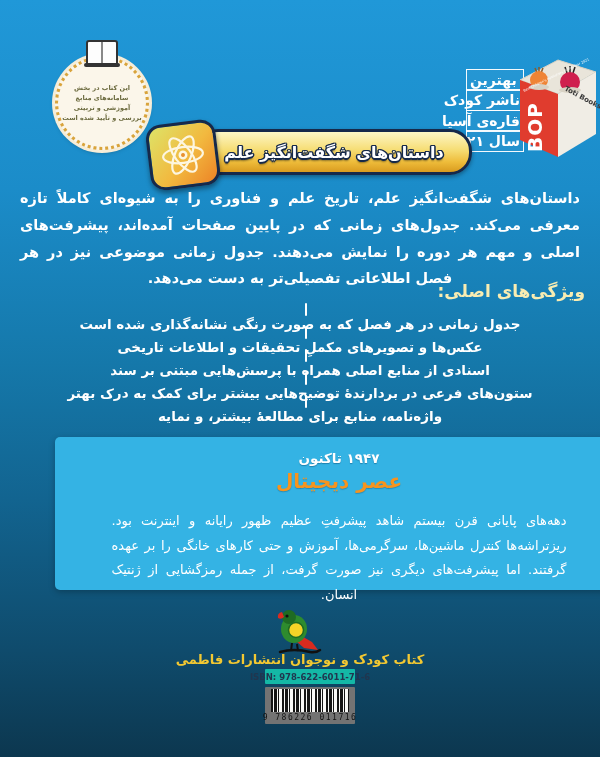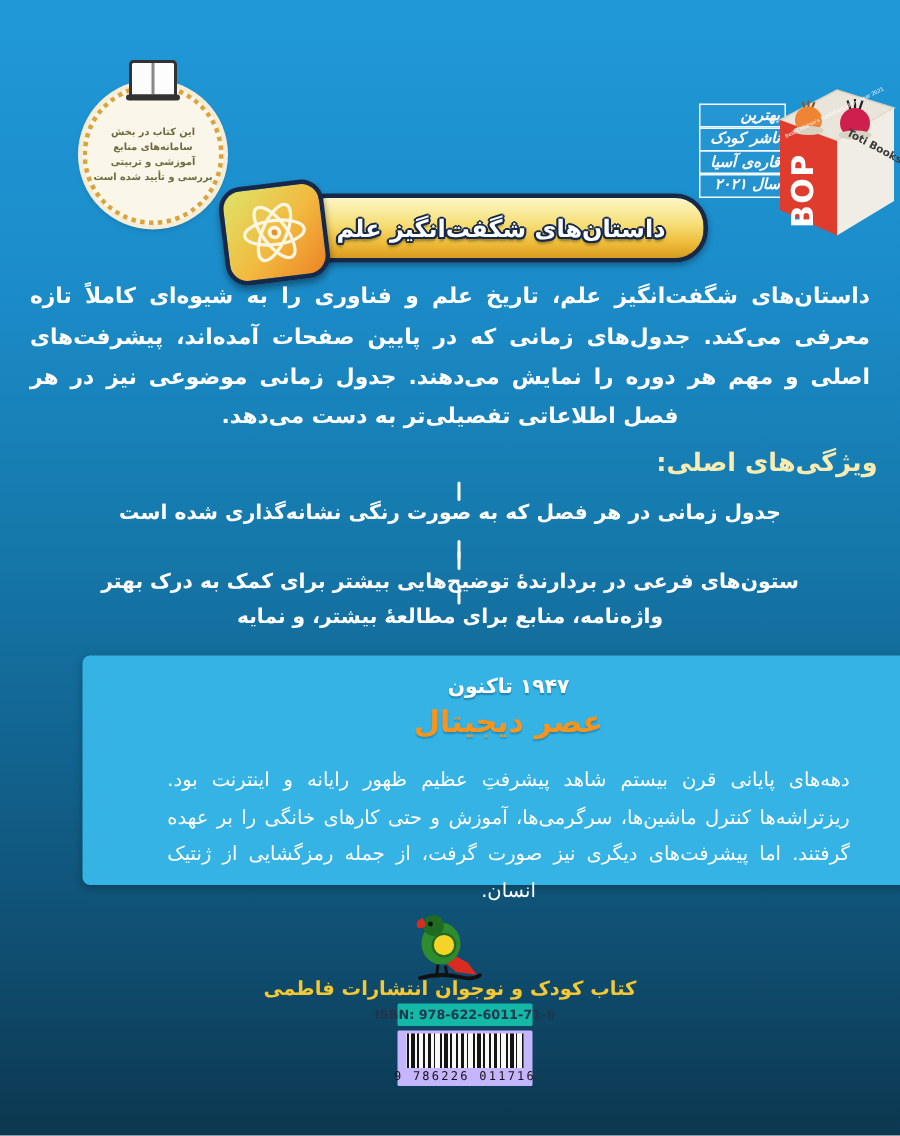--- a/index.html
+++ b/index.html
@@ -18,62 +18,62 @@
     display:flex;align-items:center;justify-content:center;text-align:center;}
   .medal-inner{font-size:6.5px;line-height:1.55;color:#6c6b3f;font-weight:bold;padding:4px;}
   .medal-book{left:86px;top:40px;width:28px;height:21px;background:#fdfdfd;border:2px solid #333;
     border-radius:3px 3px 2px 2px;z-index:3;}
   .medal-book:before{content:"";position:absolute;left:50%;top:0;width:2px;height:100%;background:#888;transform:translateX(-50%);}
   .medal-book:after{content:"";position:absolute;left:-4px;right:-4px;bottom:-4px;height:4px;background:#333;border-radius:2px;}
 
   
   .award-lines{left:466px;top:70px;width:58px;border-collapse:collapse;}
   .award-line{border:1.5px solid rgba(255,255,255,.95);margin-top:-1.5px;padding:2px 3px;
-    color:#fff;font-weight:bold;font-size:10px;text-align:right;white-space:nowrap;background:rgba(255,255,255,.03);font-style:italic;}
+    color:#fff;font-weight:bold;font-size:14px;text-align:left;white-space:nowrap;background:rgba(255,255,255,.03);}
   .award-box{left:512px;top:44px;}
 
   
   .banner{left:196px;top:129px;width:270px;height:40px;border-radius:22px;
     border:3px solid #16294a;
     background:linear-gradient(180deg,#fdf7c6 0%,#f6dd74 45%,#eebc3a 75%,#d99b1f 100%);
     display:flex;align-items:center;justify-content:center;box-shadow:0 2px 4px rgba(0,0,0,.35);}
   .banner-title{font-size:16px;font-weight:bold;color:#fff;letter-spacing:0;
     text-shadow:-1.5px 0 #16294a,1.5px 0 #16294a,0 -1.5px #16294a,0 1.5px #16294a,
       -1px -1px #16294a,1px 1px #16294a,1px -1px #16294a,-1px 1px #16294a,0 2.5px 2px rgba(0,0,0,.4);}
   .atom-badge{left:148px;top:122px;width:64px;height:60px;border-radius:15px;border:3px solid #16294a;
     transform:rotate(-7deg);
     background:linear-gradient(135deg,#dde468 0%,#f2b93f 55%,#ec8326 100%);
     box-shadow:0 3px 5px rgba(0,0,0,.4);display:flex;align-items:center;justify-content:center;}
 
   
   .intro{left:20px;top:185px;width:560px;color:#fff;font-weight:bold;font-size:14.5px;line-height:1.85;
     text-align:justify;text-align-last:center;}
 
   
-  .features{left:15px;top:299px;width:570px;}
+  .features{left:15px;top:281px;width:570px;}
   .features-heading{color:#f8ecb2;font-weight:bold;font-size:17px;text-align:right;margin:0 0 8px 0;}
   .features-list{list-style:none;margin:0;padding:0;}
   .features-item{display:flex;flex-direction:column;align-items:center;justify-content:flex-end;
     color:#fff;font-weight:bold;font-size:13.5px;height:23px;}
   .bullet-bar{width:2.5px;height:13px;background:#fff;border-radius:2px;margin-right:14px;margin-left:26px;flex:none;}
 
   
   .era-box{left:55px;top:437px;width:568px;height:153px;background:#34b3e4;border-radius:5px;
     box-shadow:0 2px 6px rgba(0,0,0,.25);text-align:center;}
   .era-dates{margin-top:13px;color:#fff;font-weight:bold;font-size:13.5px;text-shadow:0 1px 1px rgba(0,60,100,.4);}
   .era-title{margin-top:3px;color:#f7941e;font-weight:bold;font-size:20px;text-shadow:0 1px 1px rgba(0,60,100,.3);}
   .era-body{margin:16px auto 0 auto;width:455px;color:#fff;font-weight:normal;font-size:13px;line-height:1.9;
     text-align:justify;text-align-last:center;}
 
   
   .parrot{left:268px;top:608px;}
   .publisher{left:0;top:652px;width:600px;text-align:center;color:#f3c832;font-weight:bold;font-size:13px;}
   .isbn-bar{left:265px;top:669px;width:90px;height:15px;background:#14b8a6;border-radius:1px;
     display:flex;align-items:center;justify-content:center;color:#20364f;font-weight:bold;font-size:8.5px;white-space:nowrap;}
-  .barcode{left:265px;top:687px;width:90px;height:37px;background:#c4b5fd;border-radius:1px;
+  .barcode{left:265px;top:687px;width:90px;height:37px;background:#737373;border-radius:1px;
     display:flex;flex-direction:column;align-items:center;padding-top:2px;box-sizing:border-box;}
   .bars{width:78px;height:23px;
     background:repeating-linear-gradient(90deg,#141414 0 1.5px,#f8f8f6 1.5px 3px,#141414 3px 5.5px,#f8f8f6 5.5px 7px,#141414 7px 8px,#f8f8f6 8px 11px);}
   .barcode-num{font-size:8px;color:#141414;letter-spacing:1.5px;margin-top:1px;white-space:nowrap;font-family:"DejaVu Sans Mono",monospace;}
 </style>
 </head>
 <body>
 
 <div class="abs medal rtl">
   <div class="medal-inner">
@@ -132,20 +132,25 @@
 
 <div class="abs features rtl">
   <div class="features-heading">ویژگی‌های اصلی:</div>
   <ul class="features-list">
     <li class="features-item">
       <span class="bullet-bar"></span>
       <span>جدول زمانی در هر فصل که به صورت رنگی نشانه‌گذاری شده است</span>
     </li>
     <li class="features-item">
       <span class="bullet-bar"></span>
+      <span>عکس‌ها و تصویرهای مکملِ تحقیقات و اطلاعات تاریخی</span>
+    </li>
+    <li class="features-item">
+      <span class="bullet-bar"></span>
+      <span>اسنادی از منابع اصلی همراه با پرسش‌هایی مبتنی بر سند</span>
     </li>
     <li class="features-item">
       <span class="bullet-bar"></span>
       <span>ستون‌های فرعی در بردارندهٔ توضیح‌هایی بیشتر برای کمک به درک بهتر</span>
     </li>
     <li class="features-item">
       <span class="bullet-bar"></span>
       <span>واژه‌نامه، منابع برای مطالعهٔ بیشتر، و نمایه</span>
     </li>
   </ul>

